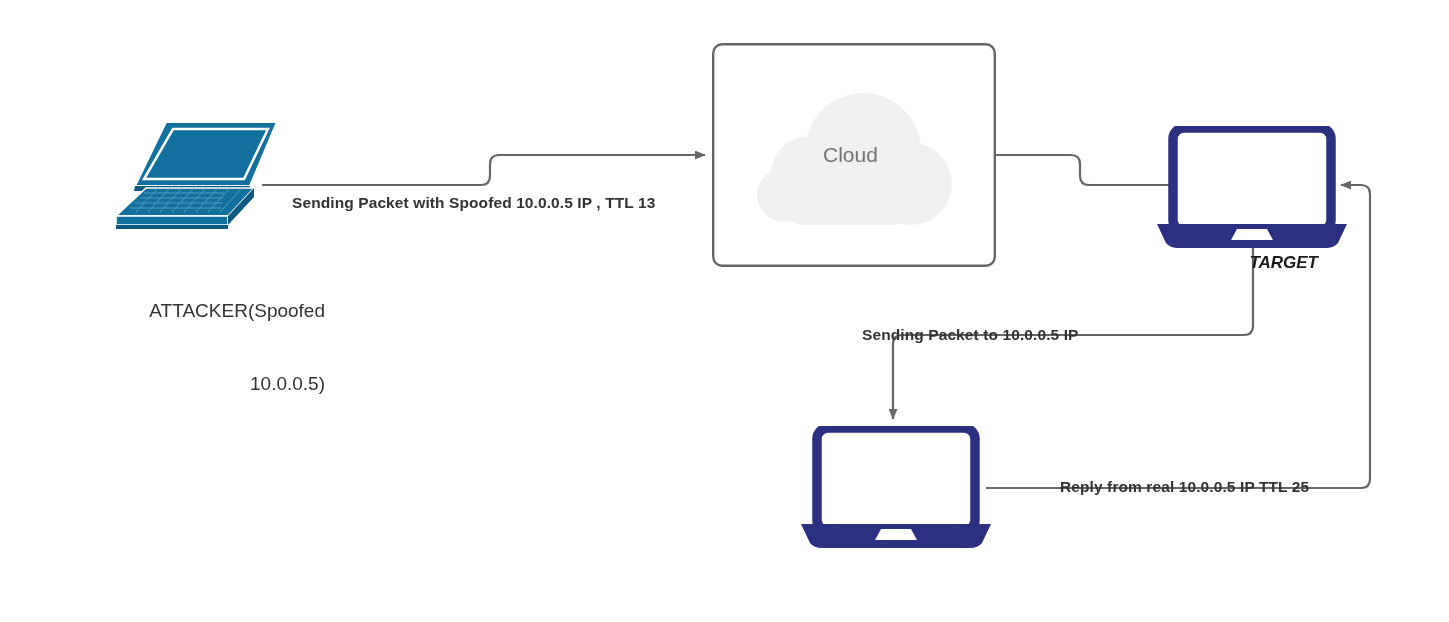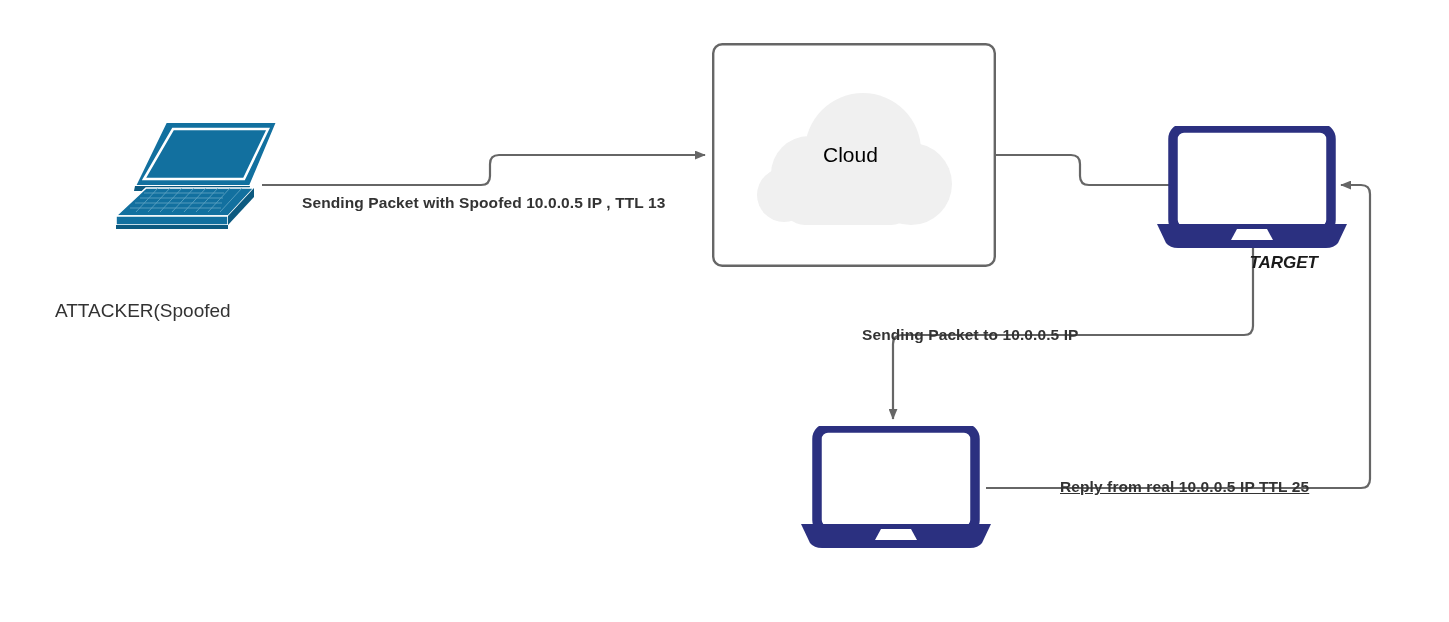--- a/index.html
+++ b/index.html
@@ -30,50 +30,50 @@
   
   .lbl {
     position: absolute;
     color: #333333;
     white-space: pre;
     line-height: 1.28;
   }
   .lbl-node {
     font-size: 19px;
     font-weight: 400;
-    text-align: left;
+    text-align: right;
     color: #333333;
   }
   .lbl-edge {
     font-size: 15.5px;
     font-weight: bold;
     color: #333333;
     letter-spacing: 0.1px;
   }
   .lbl-target {
     font-size: 17px;
     font-weight: bold;
     font-style: italic;
     color: #1a1a1a;
     text-align: right;
   }
   .lbl-cloud {
     font-size: 21px;
     font-weight: 400;
-    color: #000000;
+    color: #737373;
   }
 
   #attacker-label { left: 55px; top: 250px; width: 270px; }
   #cloud-label    { left: 823px; top: 142px; }
   #target-label   { left: 1190px; top: 252px; width: 128px; }
   #host-label     { left: 806px; top: 553px; width: 180px; text-align: center; }
 
-  #edge-label-1 { left: 292px; top: 193px; margin-left: 10px; }
+  #edge-label-1 { left: 292px; top: 193px; }
   #edge-label-2 { left: 862px; top: 325px; text-align: right; }
-  #edge-label-3 { left: 1060px; top: 477px; text-decoration: underline; }
+  #edge-label-3 { left: 1060px; top: 477px; }
 
   
   #attacker-icon {
     position: absolute;
     left: 110px;
     top: 120px;
     width: 170px;
     height: 110px;
   }
 
@@ -129,20 +129,21 @@
 
       <polygon points="6,96 118,96 118,105 6,105" fill="#12709f" stroke="#ffffff" stroke-width="1.6"></polygon>
       <polygon points="118,96 144,68 144,77 118,105" fill="#0d5a80"></polygon>
 
       <polygon points="6,105 118,105 118,109 6,109" fill="#0d5a80"></polygon>
     </svg>
   </div>
 
   <div class="lbl lbl-node" id="attacker-label">
     <div>ATTACKER(Spoofed</div>
+    <div>10.0.0.5)</div>
   </div>
 
   <div style="position:absolute;left:712px;top:43px;width:284px;height:224px;">
     <svg width="284" height="224" viewBox="0 0 284 224">
       <rect x="1.2" y="1.2" width="281.6" height="221.6" rx="9" ry="9" fill="#ffffff" stroke="#666666" stroke-width="2.4"></rect>
       <g fill="#f0f0f0">
         <circle cx="151" cy="108" r="58"></circle>
         <circle cx="97" cy="131" r="38"></circle>
         <circle cx="72" cy="152" r="27"></circle>
         <circle cx="199" cy="141" r="41"></circle>

